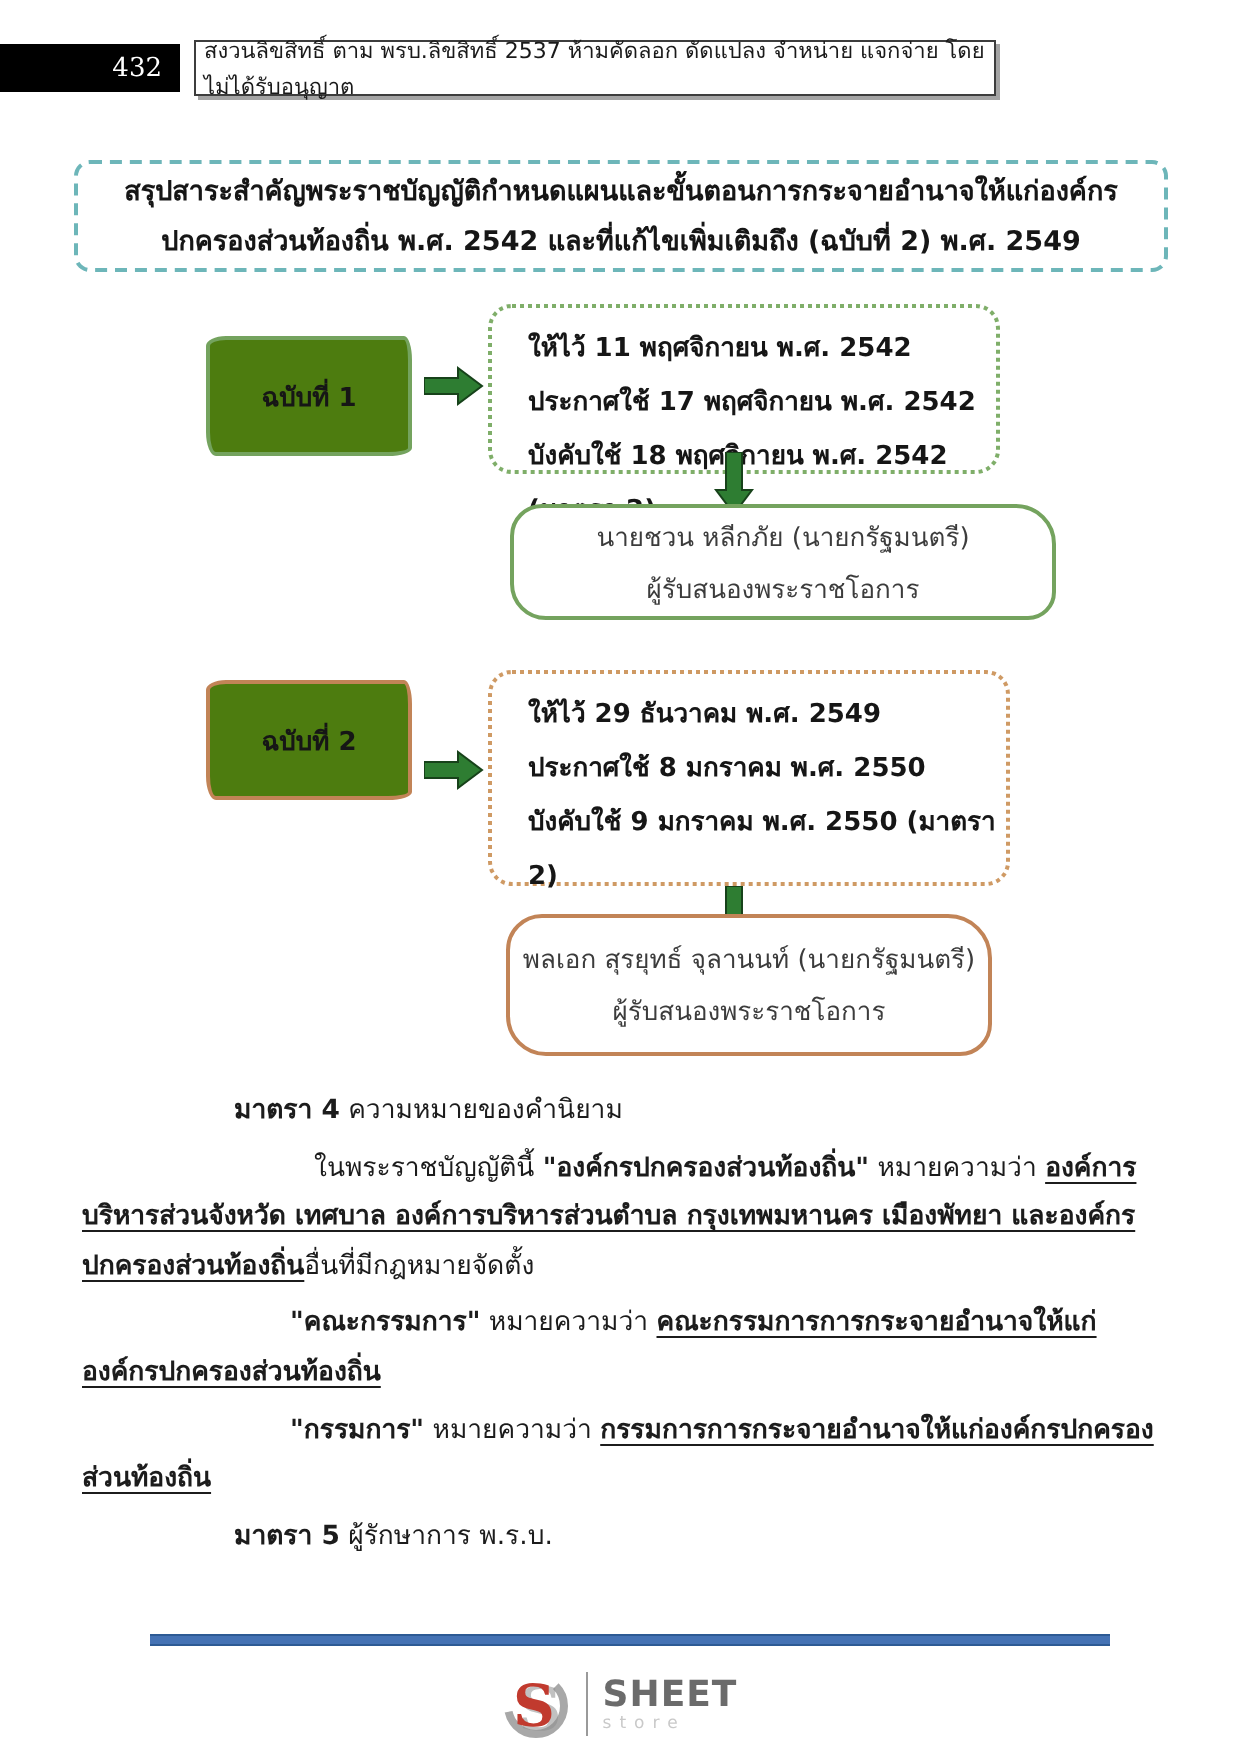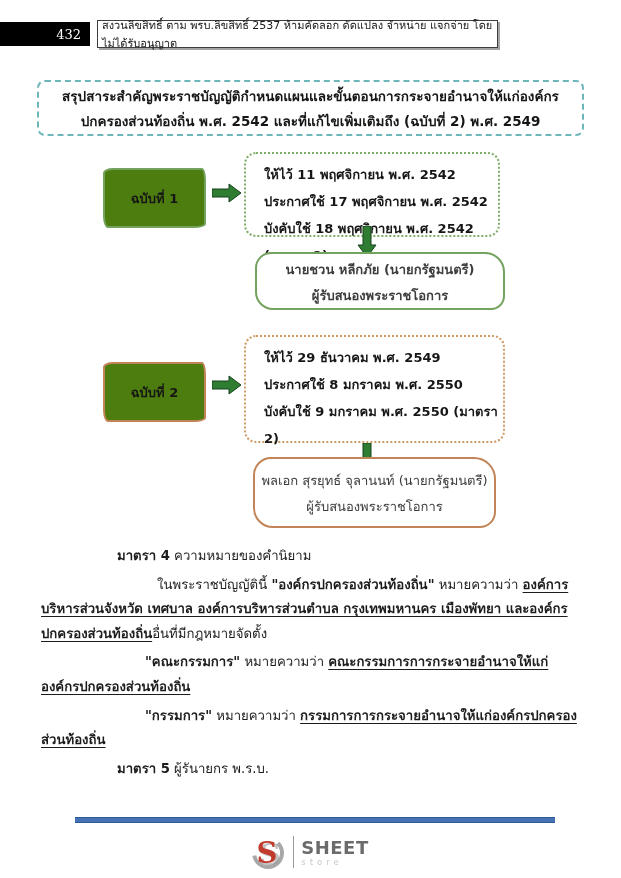--- a/index.html
+++ b/index.html
@@ -32,40 +32,40 @@
   }
 
   
   .edition-label {
     position:absolute; left:103px; width:103px; height:60px;
     background:#4d7c0f; display:flex; align-items:center; justify-content:center;
     font-size:13px; font-weight:bold; color:#161616;
   }
   .edition-label.green { border:2px solid #74a35e; border-radius:10px 4px 12px 5px / 5px 12px 4px 12px; }
   .edition-label.orange{ border:2px solid #c28457; border-radius:10px 4px 12px 5px / 5px 12px 4px 12px; }
-  .ed1 { top:168px; } .ed2 { top:362px; }
+  .ed1 { top:168px; } .ed2 { top:340px; }
 
   .arrow-right { position:absolute; left:212px; width:30px; height:20px; }
   .ar1 { top:183px; } .ar2 { top:375px; }
   .arrow-down { position:absolute; width:20px; height:32px; }
   .ad1 { left:357px; top:226px; } .ad2 { left:357px; top:443px; }
 
   .dates-box {
     position:absolute; left:244px; background:#fff;
     border-radius:12px; padding:7px 0 0 18px;
     font-size:13px; font-weight:bold; color:#161616; line-height:27px;
   }
   .dates-box.green { border:2px dotted #7fae69; width:256px; height:85px; top:152px; }
   .dates-box.orange{ border:2px dotted #cf9a64; width:261px; height:108px; top:335px; }
 
   .signer-box {
     position:absolute; background:#fff; text-align:center;
     font-size:13px; color:#3c3c3c; line-height:26px;
   }
-  .signer-box.green { border:2px solid #74a35e; border-radius:16px 20px 14px 18px; left:255px; top:252px; width:250px; height:58px; padding-top:3px;font-weight:bold; }
+  .signer-box.green { border:2px solid #74a35e; border-radius:16px 20px 14px 18px; left:255px; top:252px; width:273px; height:58px; padding-top:3px; }
   .signer-box.orange{ border:2px solid #c28457; border-radius:18px 22px 16px 20px; left:253px; top:457px; width:243px; height:71px; padding-top:9px; }
 
   
   .body-text {
     position:absolute; left:37px; top:540px; width:553px;
     font-size:13.2px; color:#1c1c1c; line-height:24.6px;
   }
   .body-text p { margin:4px; }
   .indent-sm { text-indent:76px; }
   .indent-md { text-indent:104px; }
@@ -139,21 +139,21 @@
   <div class="signer-box orange">
     <div>พลเอก สุรยุทธ์ จุลานนท์ (นายกรัฐมนตรี)</div>
     <div>ผู้รับสนองพระราชโอการ</div>
   </div>
 
   <div class="body-text">
     <p class="indent-sm"><b>มาตรา 4</b><span> ความหมายของคำนิยาม</span></p>
     <p class="indent-lg"><span>ในพระราชบัญญัตินี้  </span><b>"องค์กรปกครองส่วนท้องถิ่น"</b><span> หมายความว่า </span><b class="u">องค์การบริหารส่วนจังหวัด เทศบาล องค์การบริหารส่วนตำบล กรุงเทพมหานคร เมืองพัทยา และองค์กรปกครองส่วนท้องถิ่น</b><span>อื่นที่มีกฎหมายจัดตั้ง</span></p>
     <p class="indent-md"><b>"คณะกรรมการ"</b><span> หมายความว่า </span><b class="u">คณะกรรมการการกระจายอำนาจให้แก่องค์กรปกครองส่วนท้องถิ่น</b></p>
     <p class="indent-md"><b>"กรรมการ"</b><span> หมายความว่า </span><b class="u">กรรมการการกระจายอำนาจให้แก่องค์กรปกครองส่วนท้องถิ่น</b></p>
-    <p class="indent-sm"><b>มาตรา 5</b><span> ผู้รันายกร พ.ร.บ.</span></p>
+    <p class="indent-sm"><b>มาตรา 5</b><span> ผู้รักษาการ พ.ร.บ.</span></p>
   </div>
 
   <div class="footer-bar"></div>
   <div class="logo">
     <svg width="34" height="40" viewBox="0 0 34 40">
       <circle cx="16" cy="21" r="14" fill="none" stroke="#a8a8a8" stroke-width="4" stroke-dasharray="52 36" transform="rotate(-45 16 21)"></circle>
       <text x="18" y="33" font-size="30" font-weight="bold" fill="#8f8f8f" font-family="DejaVu Serif, serif" text-anchor="middle" opacity="0.55">S</text>
       <text x="15" y="31" font-size="29" font-weight="bold" fill="#c13a2e" font-family="DejaVu Serif, serif" text-anchor="middle">S</text>
     </svg>
     <div class="logo-divider"></div>

